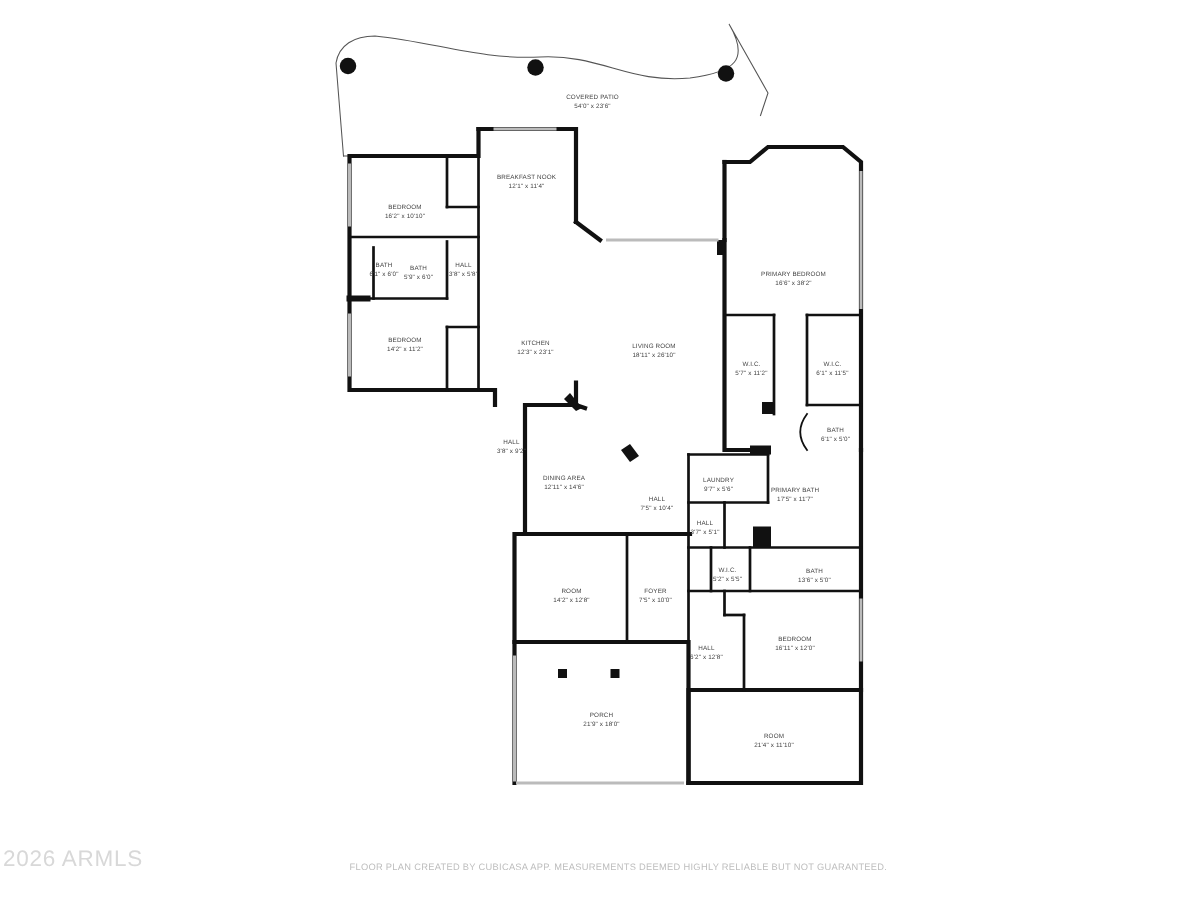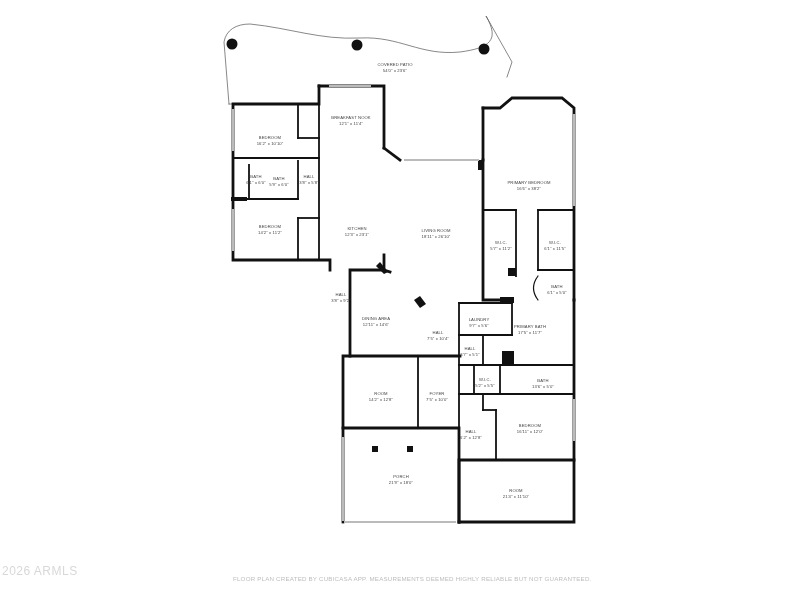--- a/index.html
+++ b/index.html
@@ -1,21 +1,21 @@
 <!DOCTYPE html>
 <html><head>
 <meta charset="utf-8">
 <style>
   html,body{margin:0;padding:0;background:#fff;}
   body{width:800px;height:600px;position:relative;overflow:hidden;font-family:"Liberation Sans",sans-serif;}
   #plan{position:absolute;left:0;top:0;width:800px;height:600px;}
   .lbl{position:absolute;text-align:center;font-size:4.2px;line-height:5.5px;color:#444;letter-spacing:0.1px;white-space:nowrap;transform:translateX(-50%);}
   .lbl .n{display:block;text-transform:uppercase;}
   .lbl .d{display:block;}
-  .wm{position:absolute;left:2px;top:564px;font-size:12px;color:#d8d8d8;letter-spacing:0.5px;}
+  .wm{position:absolute;left:2px;top:564px;font-size:15px;color:#d8d8d8;letter-spacing:0.5px;}
   .disc{position:absolute;left:233px;top:575px;font-size:6.2px;color:#bdbdbd;letter-spacing:0.2px;white-space:nowrap;}
 </style>
 </head>
 <body>
 
 <svg id="plan" viewBox="0 0 800 600" width="800" height="600">
   <g fill="none" stroke="#111" stroke-linecap="square">
 
     <path d="M229,104 L224,42 C226,30 236,24 250,24 C290,28 320,40 360,38 C400,36 420,56 460,52 C490,48 500,40 486,16 L512,62 L507,77" stroke="#555" stroke-width="0.7"></path>
     <line x1="229" y1="104" x2="233" y2="104" stroke="#555" stroke-width="0.7"></line>

